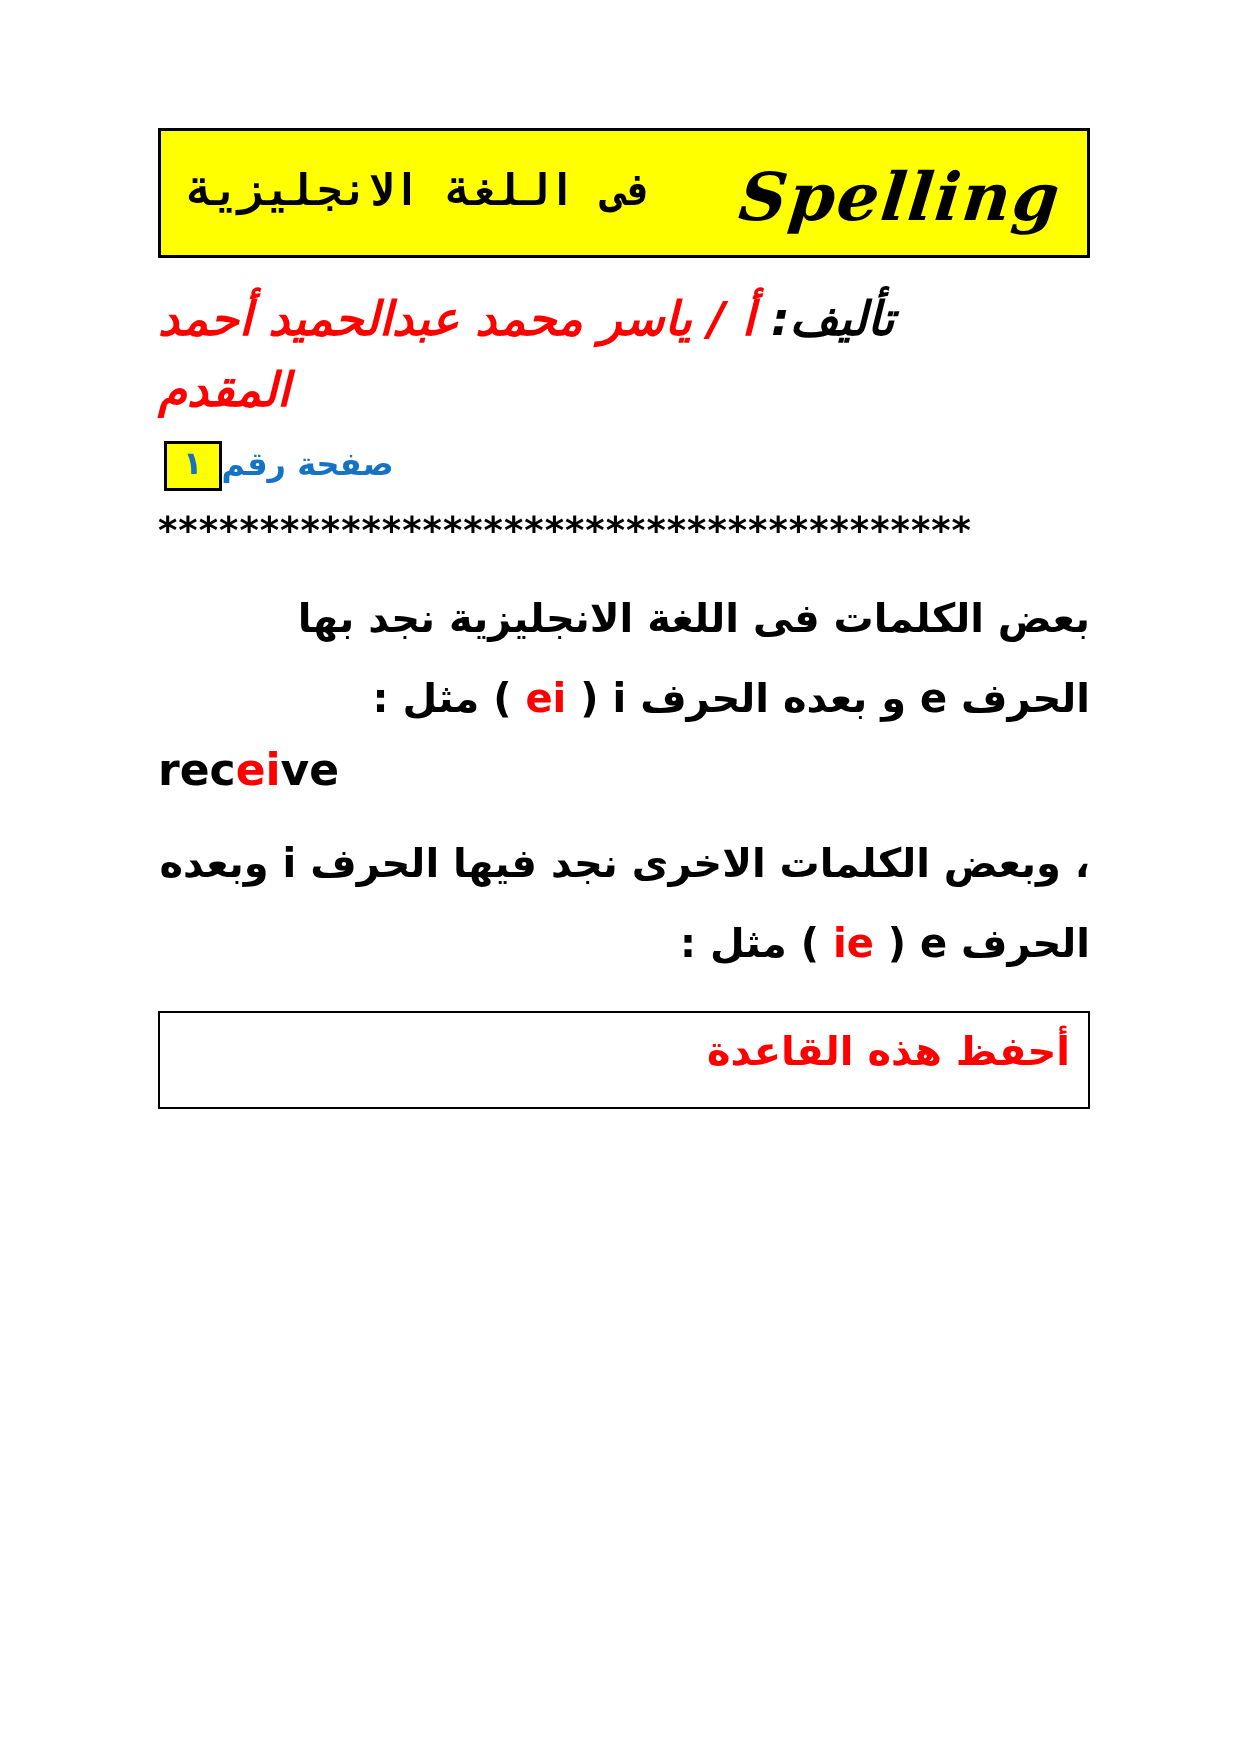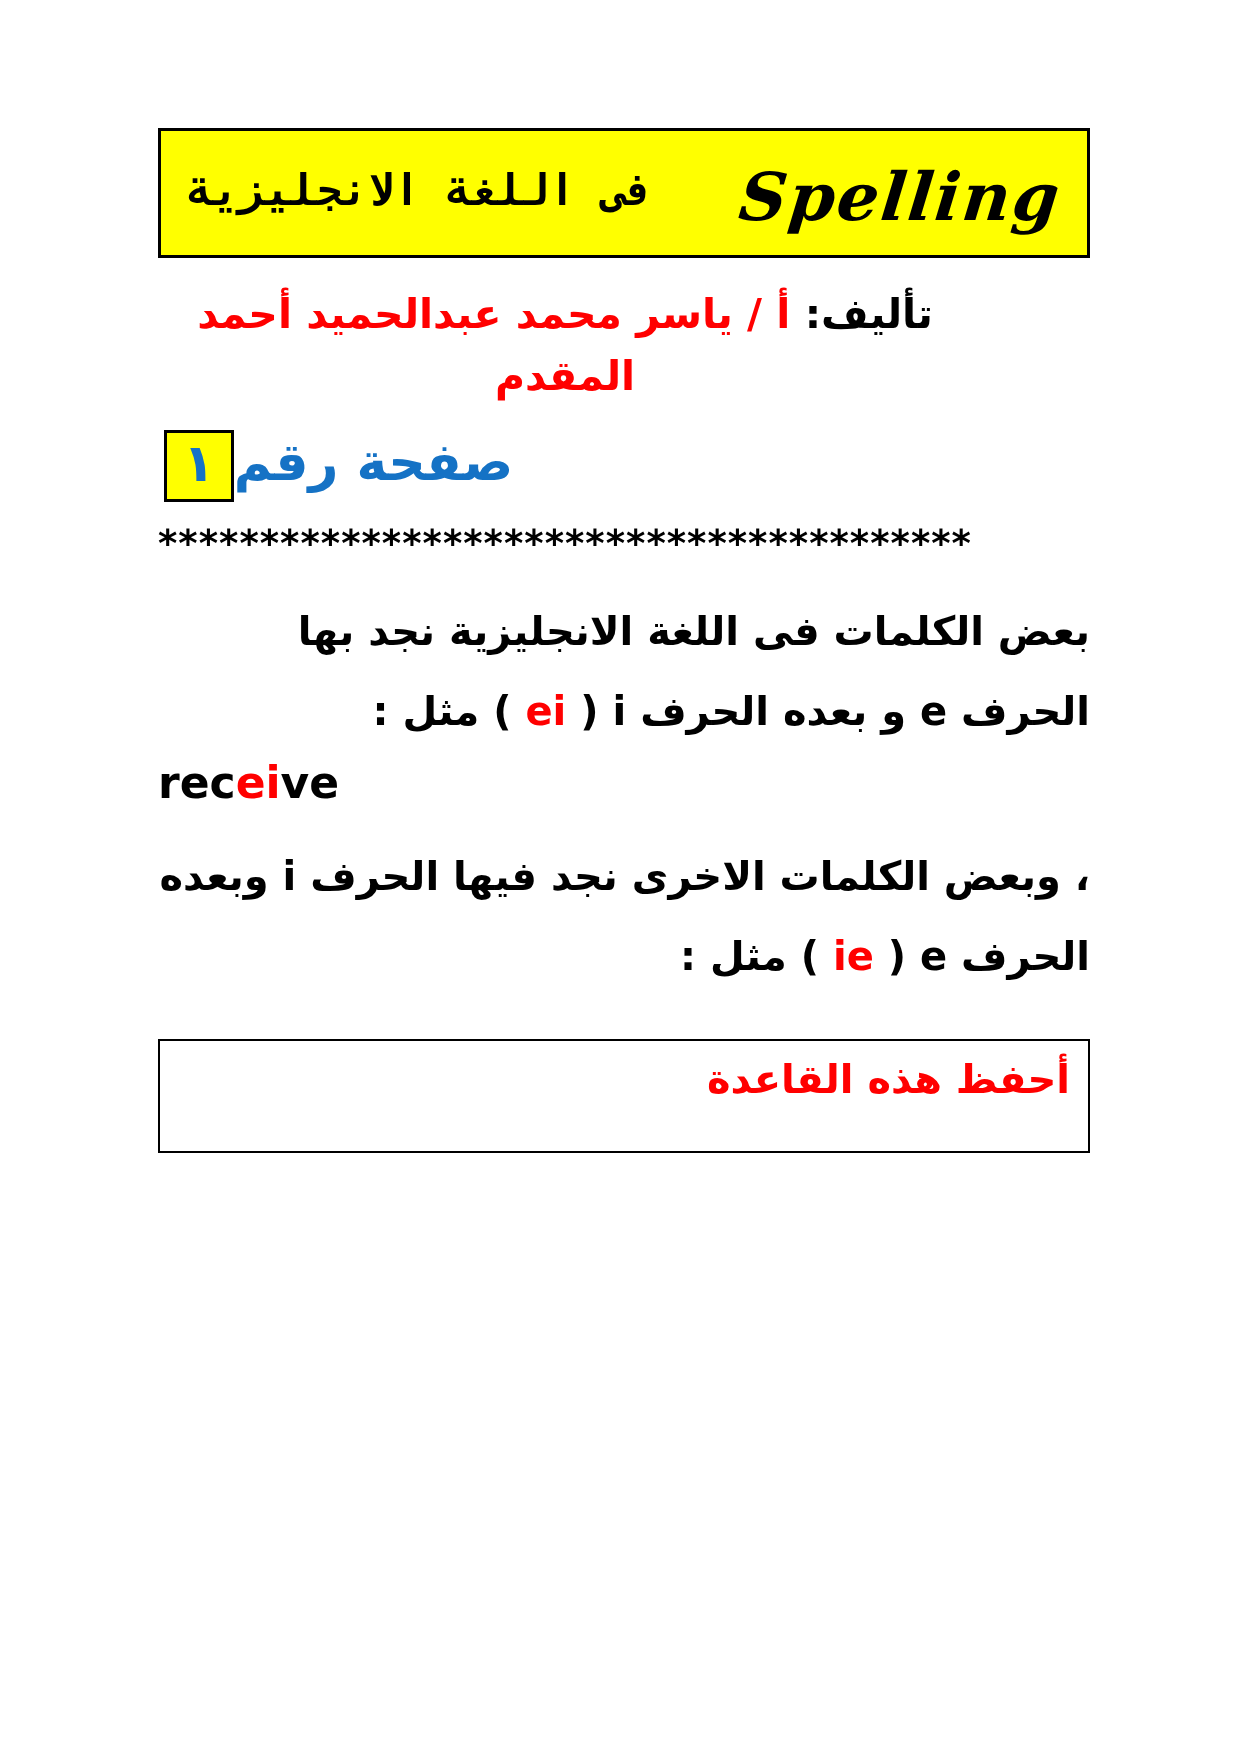--- a/index.html
+++ b/index.html
@@ -16,47 +16,47 @@
     padding:0 26px;box-sizing:content-box;
   }
   .banner .ar-title{font-size:43px;font-weight:bold;line-height:1;font-family:Liberation Mono, monospace;}
   .banner .spelling{
     font-family:"DejaVu Serif",serif;font-style:italic;font-weight:bold;
     font-size:66px;line-height:1;transform:skewX(-6deg) translateY(4px);
     letter-spacing:2px;
   }
 
   
-  .author{direction:rtl;text-align:center;padding-right:118px;margin:26px 0 0 0;
-    font-size:41px;font-weight:bold;line-height:1.5;}
+  .author{direction:rtl;text-align:left;padding-right:118px;margin:26px 0 0 0;
+    font-size:47px;font-weight:bold;line-height:1.5;font-style:italic;}
   .author .red-name{color:var(--accent-red,#FF0000);}
 
   
   .pagenum{direction:rtl;text-align:left;margin:14px 0 0 6px;
-    font-size:52px;font-weight:bold;color:var(--page-blue,#1572C5);line-height:1.6;}
+    font-size:32px;font-weight:bold;color:var(--page-blue,#1572C5);line-height:1.6;}
   .pagenum .numbox{
     display:inline-block;background:var(--banner-yellow,#FFFF00);
     border:3px solid #000;padding:2px 16px 6px 16px;color:var(--page-blue,#1572C5);
     line-height:1.1;vertical-align:middle;
   }
 
   
   .divider{margin-top:18px;font-size:37px;font-weight:bold;letter-spacing:1px;
     white-space:nowrap;overflow:hidden;direction:ltr;}
 
   
   .para{direction:rtl;text-align:right;font-size:40px;font-weight:bold;
     line-height:2.0;margin:26px 0 0 0;}
   .red{color:var(--accent-red,#FF0000);}
   .hl-pad{padding:0 14px;}
   .example{direction:ltr;text-align:left;padding-right:148px;margin:4px 0 0 0;
     font-size:44px;font-weight:bold;line-height:1.25;}
 
   
-  .rulebox{border:2px solid #000;margin-top:43px;padding:8px 18px 42px 18px;}
+  .rulebox{border:2px solid #000;margin-top:28px;padding:8px 18px 26px 18px;}
   .rulebox .ruletext{direction:rtl;text-align:right;font-size:40px;font-weight:bold;
     color:var(--accent-red,#FF0000);line-height:1.5;margin:0;}
 </style>
 </head>
 <body style="--banner-yellow: #FFFF00; --accent-red: #FF0000; --page-blue: #1572C5;">
 
 <div class="content">
 
   <div class="banner" dir="rtl">
     <span class="spelling" dir="ltr">Spelling</span>

